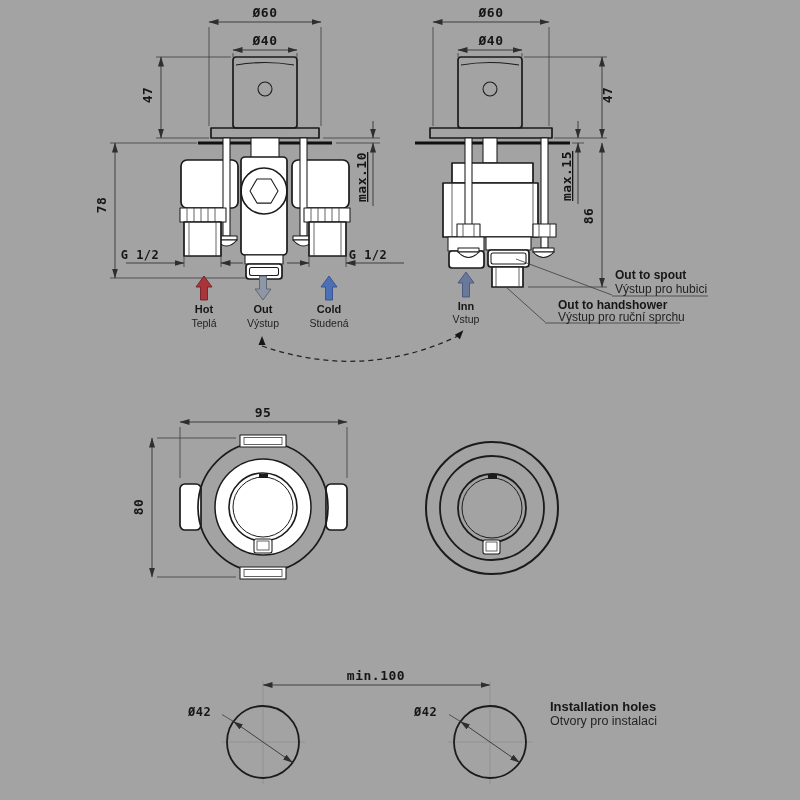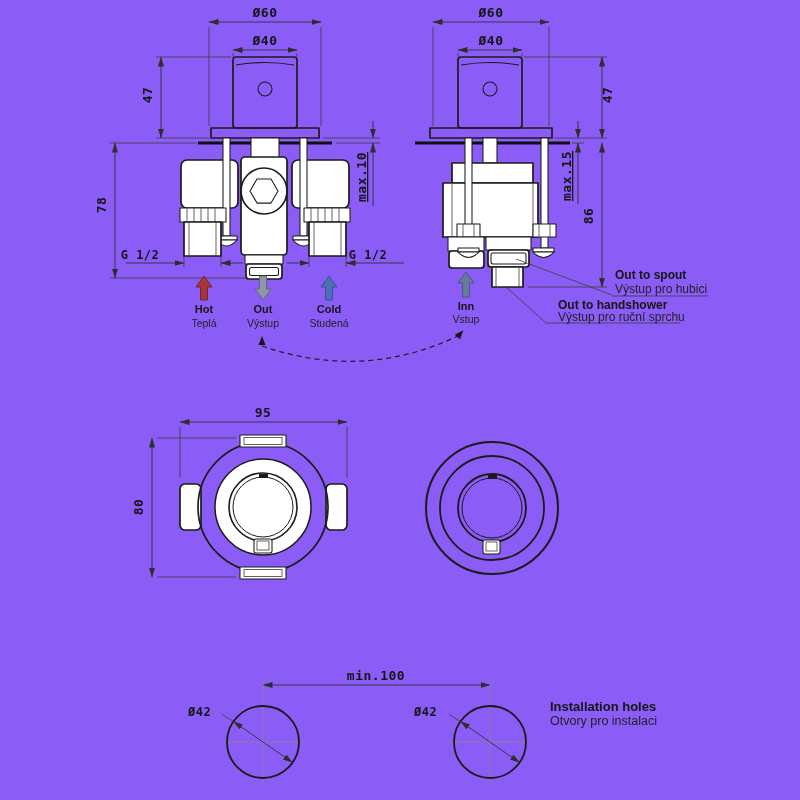--- a/index.html
+++ b/index.html
@@ -1,16 +1,16 @@
 <!DOCTYPE html>
 <html><head>
 <meta charset="utf-8">
 <style>
   html,body{margin:0;padding:0;background:#ffffff;}
-  .stage{width:800px;height:800px;position:relative;background:#8b5cf6;}
+  .stage{width:800px;height:800px;position:relative;background:#a3a3a3;}
   svg text{fill:#161616;}
   .ol {fill:none;stroke:#1b1b1b;stroke-width:1.7;stroke-linejoin:round;}
   .olw{fill:#ffffff;stroke:#1b1b1b;stroke-width:1.7;stroke-linejoin:round;}
   .o2 {fill:none;stroke:#1b1b1b;stroke-width:1.05;stroke-linejoin:round;}
   .o2w{fill:#ffffff;stroke:#1b1b1b;stroke-width:1.05;stroke-linejoin:round;}
   .tn {fill:none;stroke:#3c3c3c;stroke-width:.8;}
   .dm {fill:none;stroke:#2e2e2e;stroke-width:.85;}
   .cl {fill:none;stroke:#8a8a8a;stroke-width:.7;}
   .wall{fill:none;stroke:#101010;stroke-width:2.8;}
   .dt  {font:700 13px "DejaVu Sans Mono",monospace;letter-spacing:.5px;}

